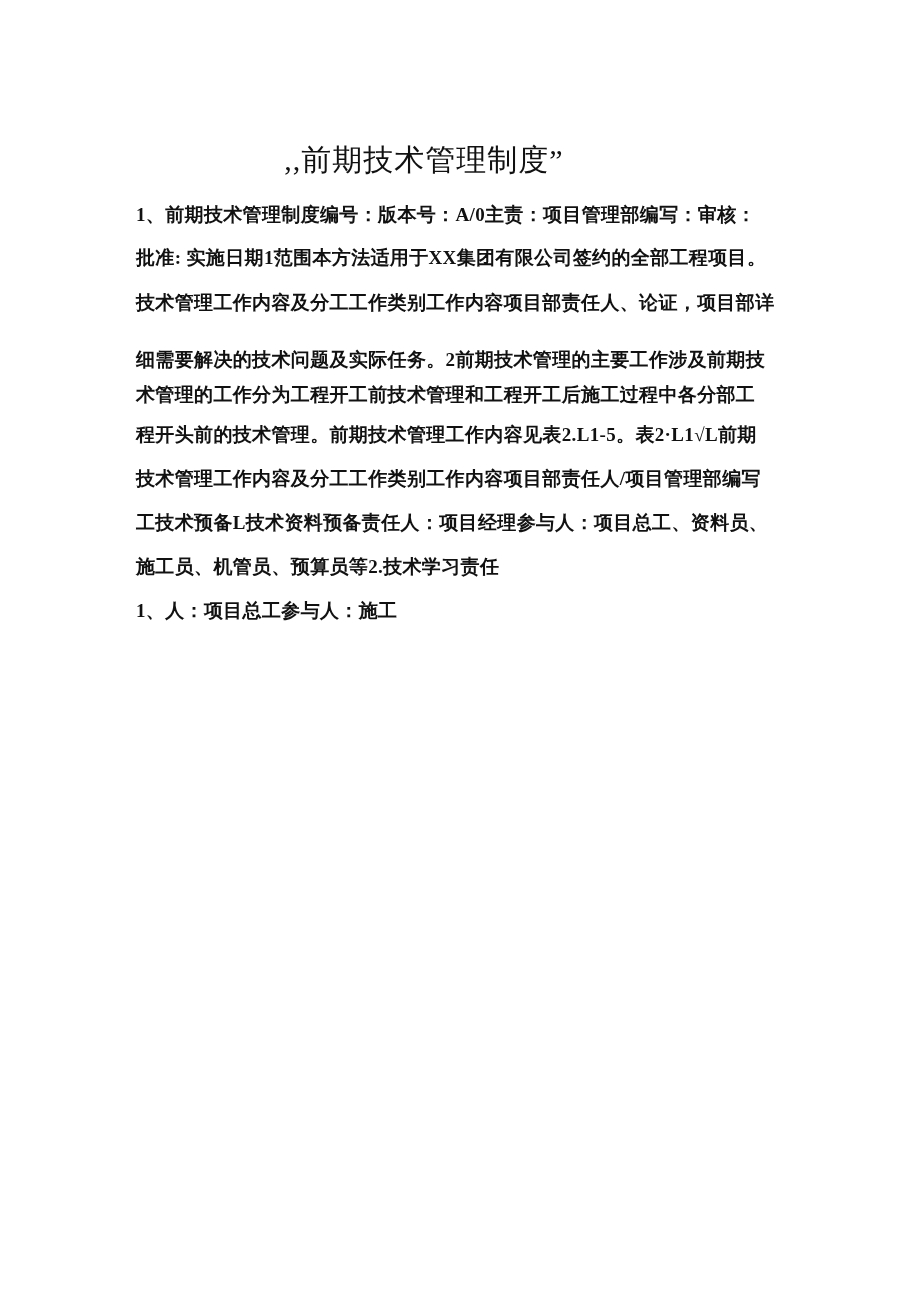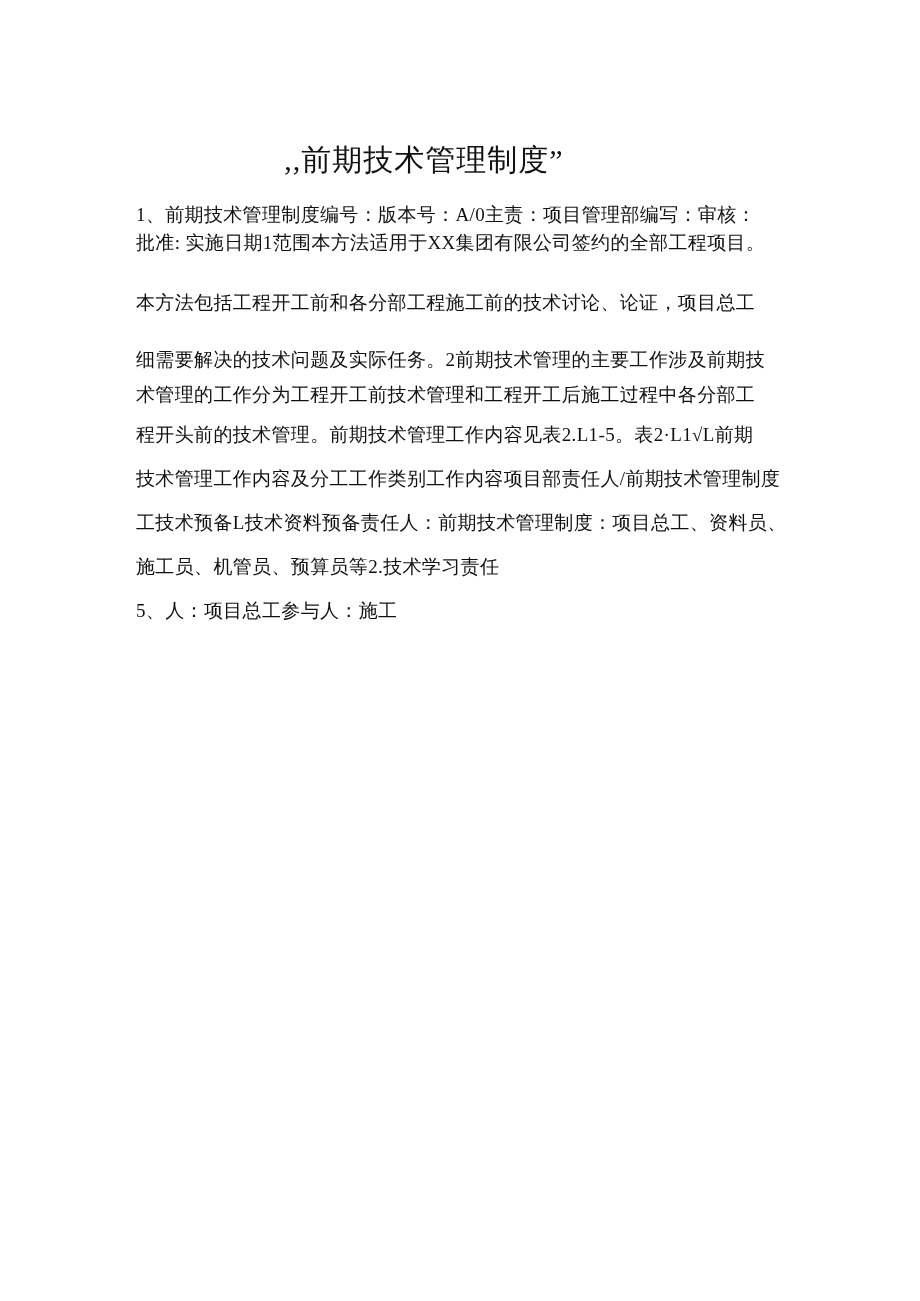--- a/index.html
+++ b/index.html
@@ -1,31 +1,31 @@
 <!DOCTYPE html>
 <html><head>
   <meta charset="utf-8">
   <style>
     html, body { margin: 0; padding: 0; background: #ffffff; }
     body { width: 920px; height: 1301px; position: relative; overflow: hidden;
            font-family: "Liberation Serif", "DejaVu Serif", serif; color: #111; }
     .title { position: absolute; top: 138px; left: 0; width: 848px; text-align: center;
              font-size: 30px; letter-spacing: 1px; line-height: 44px; }
     .line { position: absolute; left: 136px; font-size: 19px; line-height: 28px;
-            white-space: nowrap; letter-spacing: 0.35px; }
+            white-space: nowrap; letter-spacing: 0.35px; font-weight: bold; }
   </style>
 </head>
 <body>
 
 <div>
   <div class="title">,,前期技术管理制度”</div>
 
   <div class="line" style="top:201px">1、前期技术管理制度编号：版本号：A/0主责：项目管理部编写：审核：</div>
-  <div class="line" style="top:229px">批准: 实施日期1范围本方法适用于XX集团有限公司签约的全部工程项目。</div>
-  <div class="line" style="top:289px">本方法包括工程开工前和各分部工程施工前的技术讨论、论证，项目总工</div>
+  <div class="line" style="top:244px">批准: 实施日期1范围本方法适用于XX集团有限公司签约的全部工程项目。</div>
+  <div class="line" style="top:289px">技术管理工作内容及分工工作类别工作内容项目部责任人、论证，项目部详</div>
   <div class="line" style="top:346px">细需要解决的技术问题及实际任务。2前期技术管理的主要工作涉及前期技</div>
   <div class="line" style="top:381px">术管理的工作分为工程开工前技术管理和工程开工后施工过程中各分部工</div>
   <div class="line" style="top:421px">程开头前的技术管理。前期技术管理工作内容见表2.L1-5。表2·L1√L前期</div>
-  <div class="line" style="top:465px">技术管理工作内容及分工工作类别工作内容项目部责任人/前期技术管理制度</div>
-  <div class="line" style="top:509px">工技术预备L技术资料预备责任人：前期技术管理制度：项目总工、资料员、</div>
+  <div class="line" style="top:465px">技术管理工作内容及分工工作类别工作内容项目部责任人/项目管理部编写</div>
+  <div class="line" style="top:509px">工技术预备L技术资料预备责任人：项目经理参与人：项目总工、资料员、</div>
   <div class="line" style="top:553px">施工员、机管员、预算员等2.技术学习责任</div>
-  <div class="line" style="top:597px">5、人：项目总工参与人：施工</div>
+  <div class="line" style="top:597px">1、人：项目总工参与人：施工</div>
 </div>
 
 </body></html>

